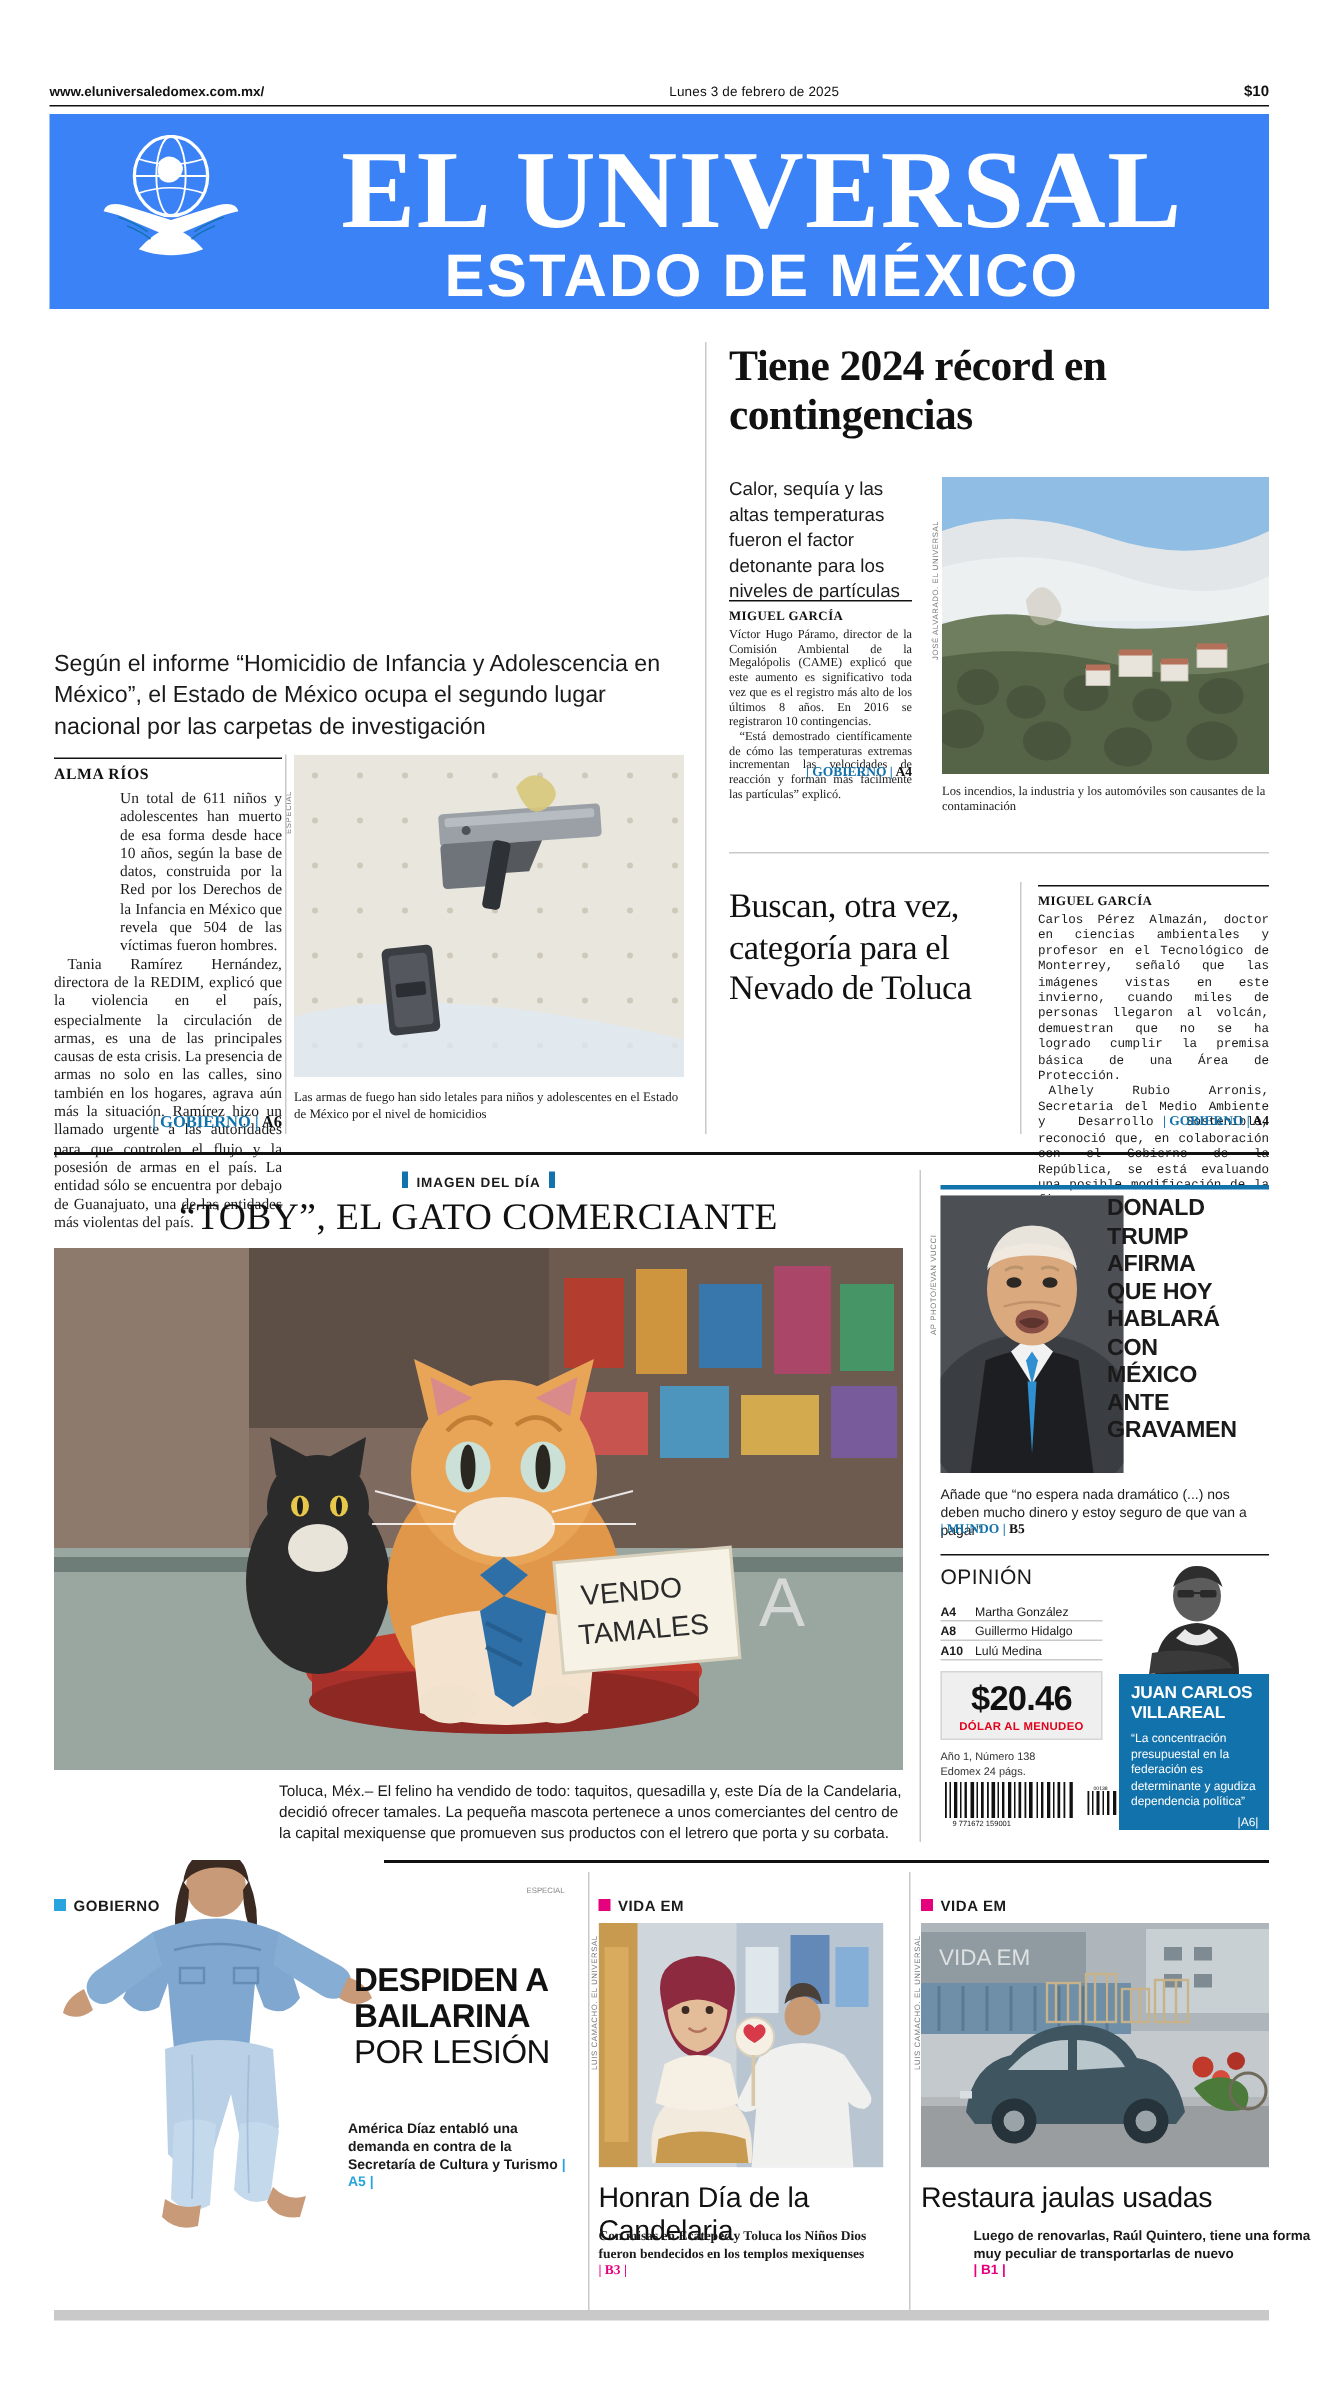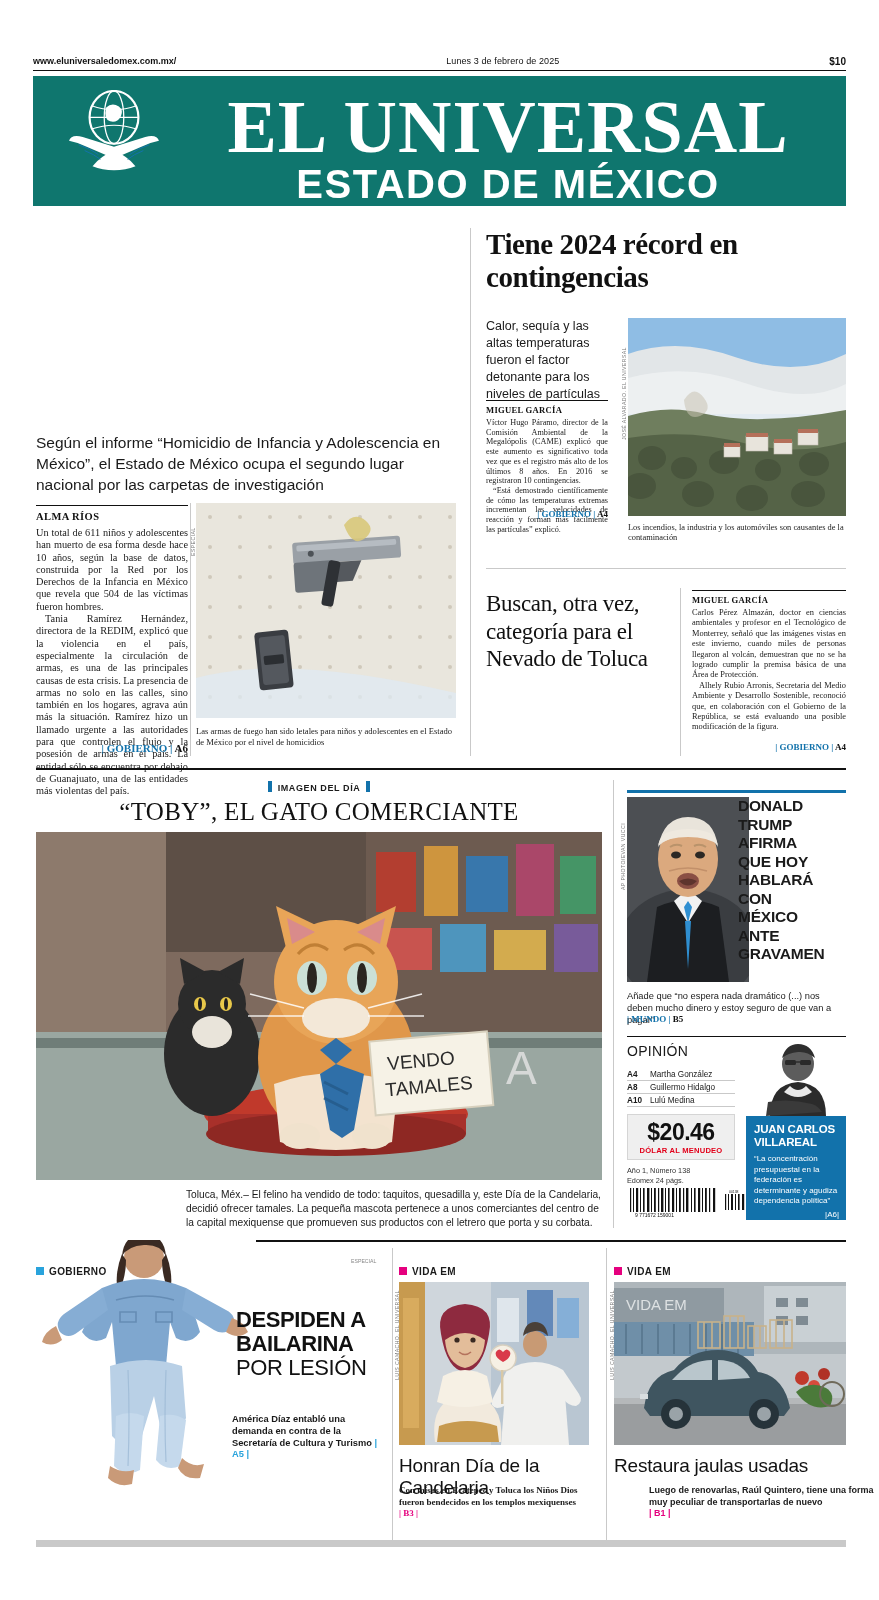--- a/index.html
+++ b/index.html
@@ -16,21 +16,21 @@
     position: absolute; left: 33px; top: 52px; width: 813px; height: 18px;
     display: flex; align-items: center; justify-content: space-between;
     font-size: 9px; font-weight: bold; color: #111;
   }
   .topbar .mid { font-weight: normal; font-size: 9px; letter-spacing: .1px; }
   .topbar .price { font-weight: bold; font-size: 10px; }
 
   
   .masthead {
     position: absolute; left: 33px; top: 76px; width: 813px; height: 130px;
-    background: #0f766e;
+    background: #3b82f6;
   }
   .logo-globe {
     position: absolute; left: 32px; top: 14px; width: 98px; height: 86px;
   }
   .mast-title {
     position: absolute; left: 150px; top: 14px; width: 650px;
     font-family: "Liberation Serif", serif;
     font-weight: bold; font-size: 74px; line-height: 74px;
     color: #fff; letter-spacing: 1px; text-align: center;
   }
@@ -57,21 +57,21 @@
     font-family: "Liberation Serif", serif;
     font-weight: bold; font-size: 10.5px; letter-spacing: .4px; color: #111;
     border-top: 1px solid #111; padding-top: 5px;
   }
   .lead-body {
     position: absolute; left: 36px; top: 527px; width: 152px;
     font-family: "Liberation Serif", serif;
     font-size: 10.3px; line-height: 12.3px; text-align: justify; color: #1a1a1a;
   }
   .lead-body p { text-indent: 9px; }
-  .lead-body p.first { text-indent: 0; }
+  .lead-body p.first { text-indent: 0; margin-left: 44px; }
   .tagline {
     position: absolute; left: 36px; top: 742px; width: 152px;
     text-align: right; font-family: "Liberation Serif", serif;
     font-weight: bold; font-size: 11px; color: #1272ab;
   }
   .tagline .pg { color: #111; }
 
   
   .lead-photo {
     position: absolute; left: 196px; top: 503px; width: 260px; height: 215px;
@@ -147,21 +147,21 @@
     position: absolute; left: 692px; top: 590px; width: 154px;
     font-family: "Liberation Serif", serif;
     font-weight: bold; font-size: 8.6px; letter-spacing: .3px; color: #111;
     border-top: 1px solid #111; padding-top: 4px;
   }
   .r2-body {
     position: absolute; left: 692px; top: 608px; width: 154px;
     font-family: "Liberation Serif", serif;
     font-size: 8.4px; line-height: 10.4px; text-align: justify; color: #1a1a1a;
   }
-  .r2-body p { text-indent: 7px; }
+  .r2-body p { text-indent: 7px; font-family: Liberation Mono, monospace; }
   .r2-body p.first { text-indent: 0; }
   .r2-tag {
     position: absolute; left: 692px; top: 742px; width: 154px;
     text-align: right; font-family: "Liberation Serif", serif;
     font-weight: bold; font-size: 9px; color: #1272ab;
   }
   .r2-tag .pg { color: #111; }
 
   
   .idd-kicker {

